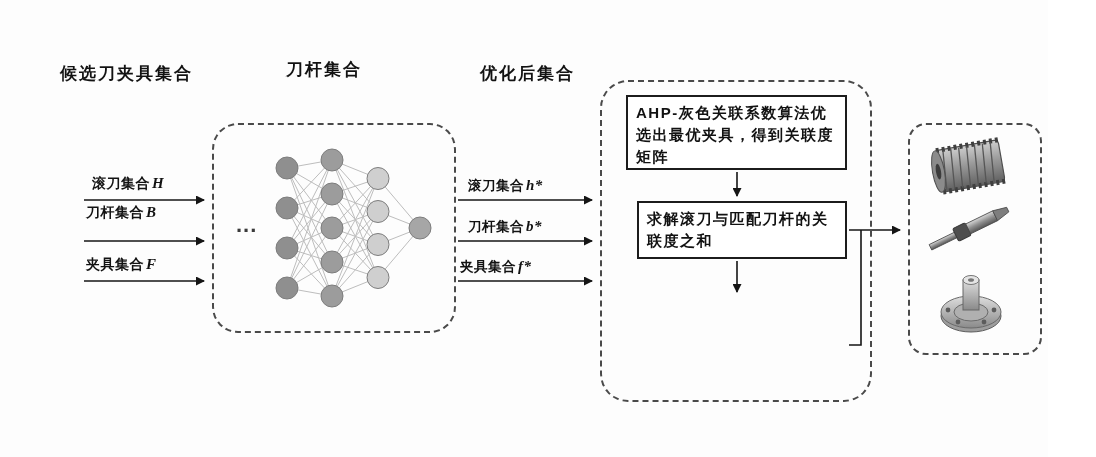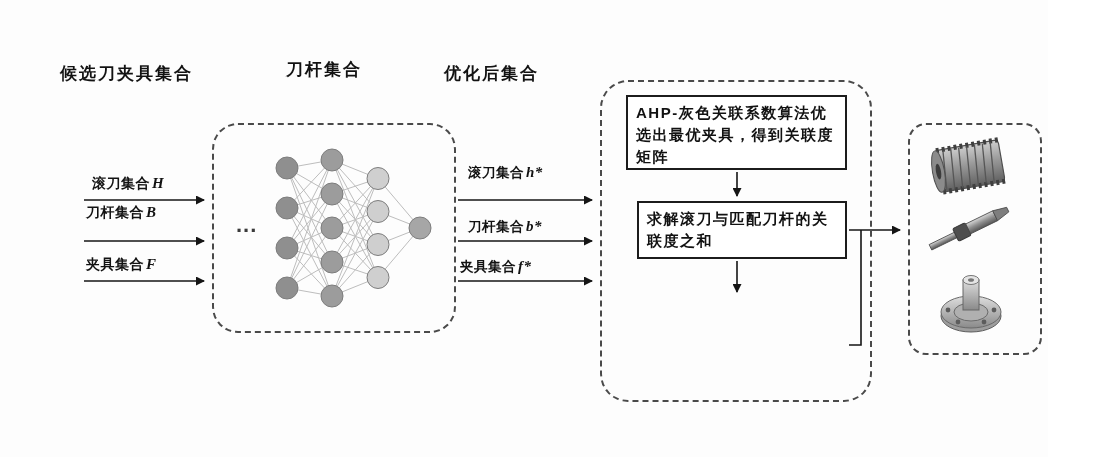--- a/index.html
+++ b/index.html
@@ -36,21 +36,21 @@
       <line x1="458" y1="281" x2="592" y2="281" marker-end="url(#ah)"></line>
       <line x1="737" y1="172" x2="737" y2="196" marker-end="url(#ah)"></line>
       <line x1="737" y1="261" x2="737" y2="292" marker-end="url(#ah)"></line>
       <path d="M849,345 L861,345 L861,230"></path>
       <line x1="849" y1="230" x2="900" y2="230" marker-end="url(#ah)"></line>
     </g>
   </svg>
 
   <div class="hdr" style="left:60px;top:62px">候选刀夹具集合</div>
   <div class="hdr" style="left:286px;top:58px">刀杆集合</div>
-  <div class="hdr" style="left:444px;top:62px">优化后集合</div>
+  <div class="hdr" style="left:480px;top:62px">优化后集合</div>
 
   <div class="flow-label" style="left:92px;top:175px">
     <span>滚刀集合</span><span class="var">H</span>
   </div>
   <div class="flow-label" style="left:86px;top:204px">
     <span>刀杆集合</span><span class="var">B</span>
   </div>
   <div class="flow-label" style="left:86px;top:256px">
     <span>夹具集合</span><span class="var">F</span>
   </div>
@@ -111,21 +111,21 @@
       <circle cx="120" cy="105" r="11" fill="#9c9c9c" stroke="#7d7d7d"></circle>
       <circle cx="120" cy="139" r="11" fill="#9c9c9c" stroke="#7d7d7d"></circle>
       <circle cx="120" cy="173" r="11" fill="#9c9c9c" stroke="#7d7d7d"></circle>
       <circle cx="166" cy="55.5" r="11" fill="#cfcfcf" stroke="#7d7d7d"></circle>
       <circle cx="166" cy="88.5" r="11" fill="#cfcfcf" stroke="#7d7d7d"></circle>
       <circle cx="166" cy="121.5" r="11" fill="#cfcfcf" stroke="#7d7d7d"></circle>
       <circle cx="166" cy="154.5" r="11" fill="#cfcfcf" stroke="#7d7d7d"></circle>
       <circle cx="208" cy="105" r="11" fill="#a6a6a6" stroke="#7d7d7d"></circle>
     </svg>
 
-  <div class="flow-label small" style="left:468px;top:164px">
+  <div class="flow-label small" style="left:468px;top:177px">
     <span>滚刀集合</span><span class="var">h*</span>
   </div>
   <div class="flow-label small" style="left:468px;top:218px">
     <span>刀杆集合</span><span class="var">b*</span>
   </div>
   <div class="flow-label small" style="left:460px;top:258px">
     <span>夹具集合</span><span class="var">f*</span>
   </div>
 
   <div class="dashed-box" style="left:600px;top:80px;width:272px;height:322px;border-radius:28px"></div>

